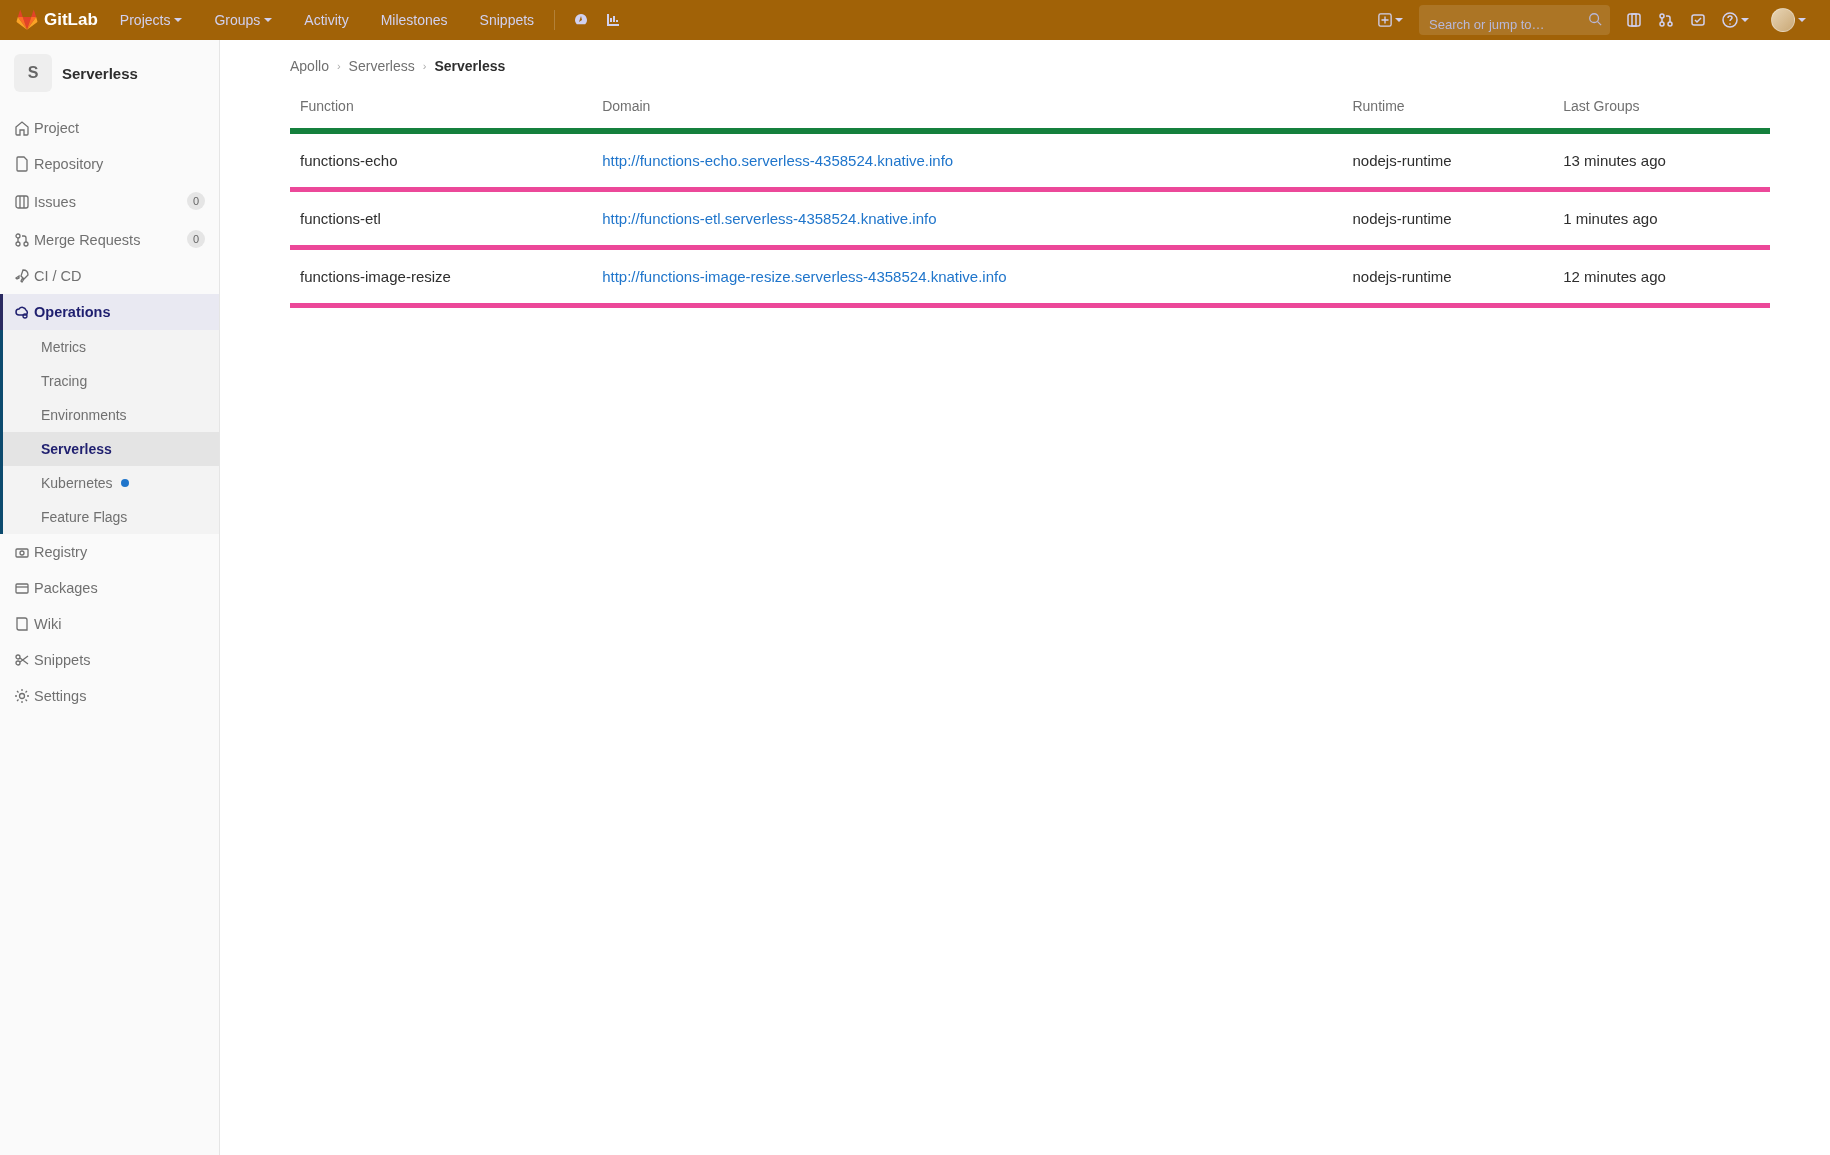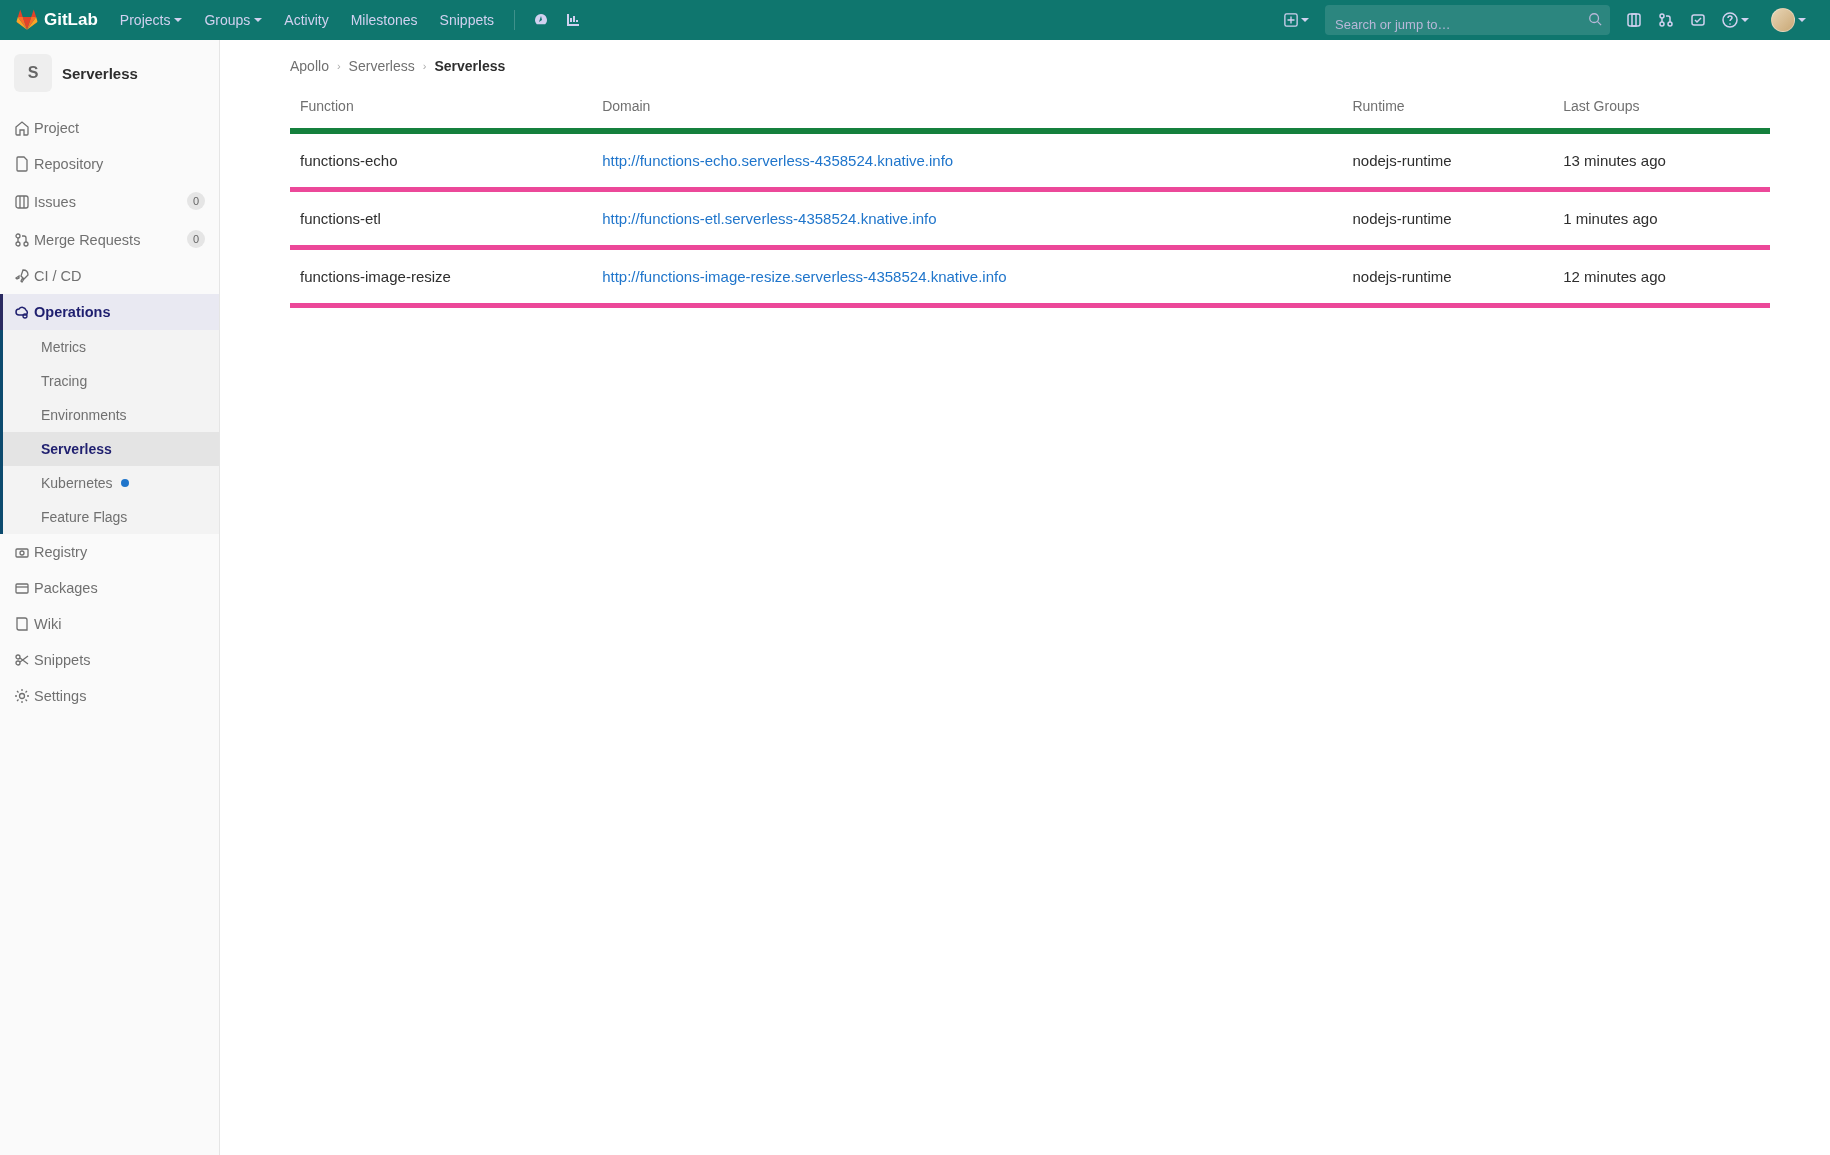--- a/index.html
+++ b/index.html
@@ -1,29 +1,29 @@
 <!DOCTYPE html>
 <html><head>
 <meta charset="utf-8">
 <style>
 * { box-sizing: border-box; margin: 0; padding: 0; }
 body { font-family: -apple-system, BlinkMacSystemFont, "Segoe UI", Helvetica, Arial, sans-serif; font-size: 14px; color: #2e2e2e; background: #fff; }
 
 
-.topnav { background: #0f766e; height: 40px; display: flex; align-items: center; padding: 0 16px; color: #fff; }
+.topnav { background: #a16207; height: 40px; display: flex; align-items: center; padding: 0 16px; color: #fff; }
 .topnav .logo { display: flex; align-items: center; gap: 6px; margin-right: 12px; }
 .topnav .logo svg { width: 22px; height: 22px; }
 .topnav .brand { font-weight: 600; font-size: 17px; color:#fff; }
-.topnav .nav-links { display: flex; align-items: center; gap: 2px; text-align: center; }
+.topnav .nav-links { display: flex; align-items: center; gap: 12px; text-align: center; }
 .topnav .nav-link { color: #d1d1f0; padding: 8px 10px; font-size: 14px; display: flex; align-items: center; gap: 4px; cursor: pointer; }
 .topnav .divider { width: 1px; height: 20px; background: rgba(255,255,255,.2); margin: 0 10px; }
 .topnav .spacer { flex: 1; }
 .topnav .icon-btn { color: #d1d1f0; padding: 6px 8px; cursor: pointer; display: flex; align-items: center; gap:3px;}
 .topnav .search { position: relative; margin: 0 8px; }
-.topnav .search input { background: rgba(255,255,255,.12); border: none; border-radius: 4px; height: 30px; width: 285px; padding: 8px 30px 0 10px; color: #fff; font-size: 13px; }
+.topnav .search input { background: rgba(255,255,255,.12); border: none; border-radius: 4px; height: 30px; width: 191px; padding: 8px 30px 0 10px; color: #fff; font-size: 13px; }
 .topnav .search input::placeholder { color: #b8b8d9; }
 .topnav .search .search-ic { position: absolute; right: 8px; top: 7px; color: #b8b8d9; }
 .topnav .avatar { width: 24px; height: 24px; border-radius: 50%; background: linear-gradient(135deg,#e8d5b5,#c9a876); margin-left:6px; border:1px solid rgba(255,255,255,.3);}
 .caret { width:0; height:0; border-left:4px solid transparent; border-right:4px solid transparent; border-top:4px solid currentColor; display:inline-block;}
 
 
 .page { display: flex; min-height: calc(100vh - 40px); }
 .sidebar { width: 220px; background: #fafafa; border-right: 1px solid #e5e5e5; padding-top: 0; }
 .sidebar .proj-head { display: flex; align-items: center; gap: 10px; padding: 14px 14px 18px; }
 .sidebar .proj-avatar { width: 38px; height: 38px; border-radius: 6px; background: #eee; color:#666; display: flex; align-items: center; justify-content: center; font-weight: 600; font-size: 16px;}

